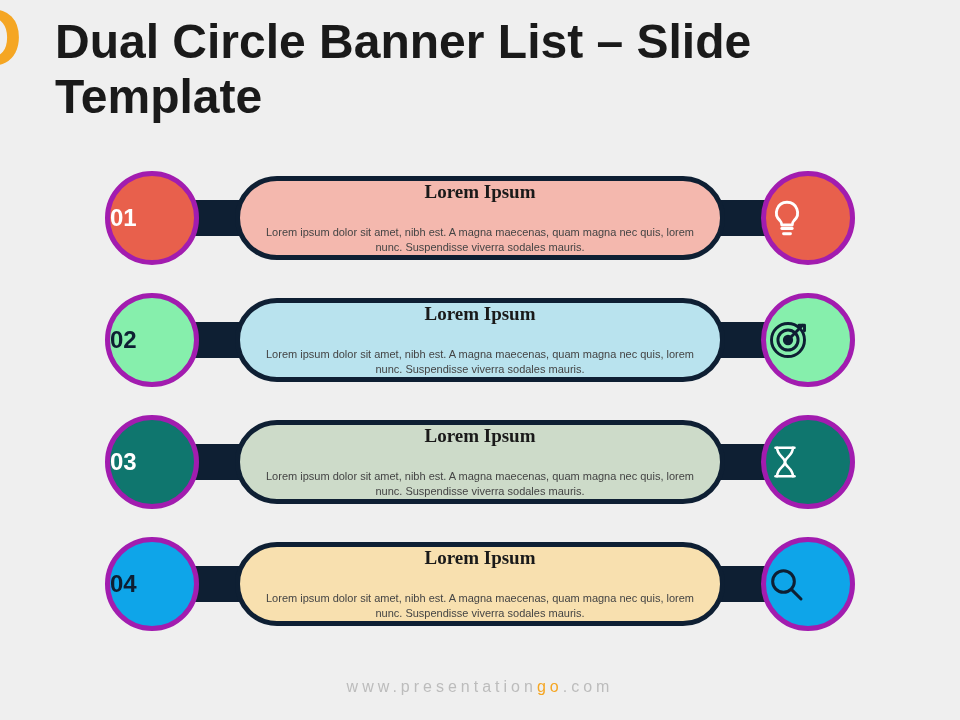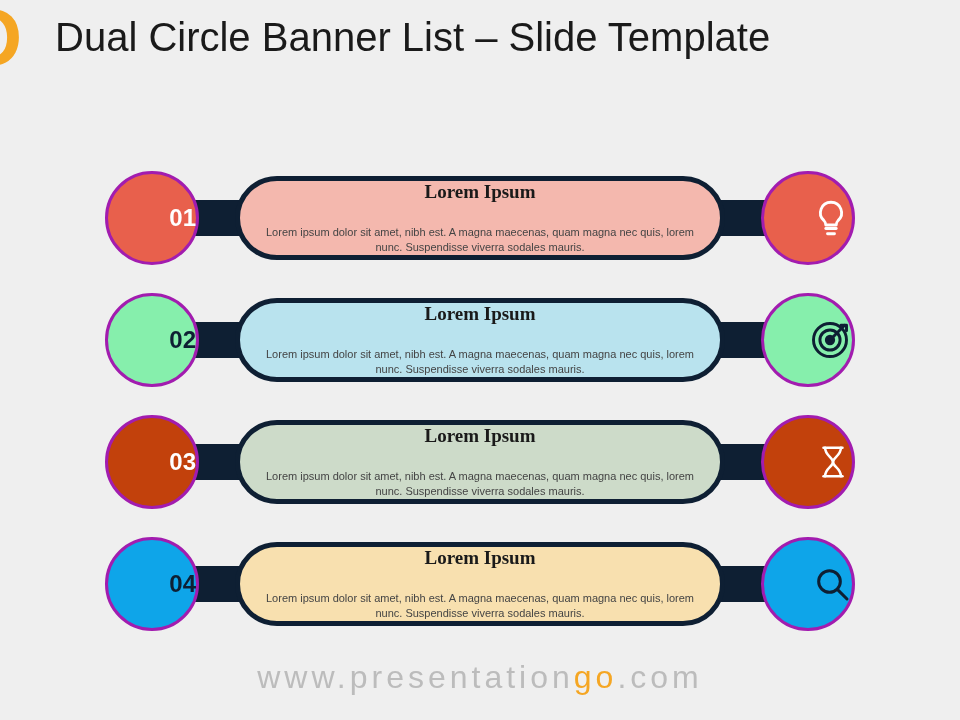--- a/index.html
+++ b/index.html
@@ -18,22 +18,22 @@
     font-size: 80px;
     font-weight: 800;
     color: #f5a623;
     font-family: Arial, sans-serif;
     letter-spacing: -4px;
   }
   .title {
     position: absolute;
     left: 55px;
     top: 14px;
-    font-size: 40px;
-    font-weight: 400;
+    font-size: 48px;
+    font-weight: 700;
     color: #1a1a1a;
     line-height: 1.15;
     width: 850px;
   }
   .banners {
     position: absolute;
     left: 105px;
     top: 168px;
     width: 750px;
   }
@@ -48,25 +48,25 @@
     height: 36px;
     background: #0e1f33;
   }
   .connector.left { left: 70px; width: 70px; }
   .connector.right { right: 70px; width: 70px; }
   .circle {
     position: absolute;
     width: 94px;
     height: 94px;
     border-radius: 50%;
-    border: 3px solid #a21caf;
+    border: 5px solid #a21caf;
     top: 3px;
     display: flex;
     align-items: center;
-    justify-content: flex-end;
+    justify-content: flex-start;
   }
   .circle.left { left: 0; }
   .circle.right { right: 0; }
   .circle .num {
     color: #fff;
     font-weight: 700;
     font-size: 24px;
     font-family: "Segoe UI", Arial, sans-serif;
   }
   .pill {
@@ -96,33 +96,33 @@
     line-height: 1.35;
     margin-top: 19px;
   }
   .icon svg { display: block; }
   .footer {
     position: absolute;
     bottom: 24px;
     left: 0;
     right: 0;
     text-align: center;
-    font-size: 32px;
+    font-size: 16px;
     letter-spacing: 4px;
     color: #bcbcbc;
     font-family: Arial, sans-serif;
   }
   .footer .accent { color: #f5a623; }
   
   .row1 .circle, .row1-fill { background: #e8604c; }
   .row1 .pill { background: #f4b8ae; }
   .row2 .circle { background: #86efac; }
   .row2 .pill { background: #b9e3ee; }
   .row2 .num { color: #0e1f33 !important; }
-  .row3 .circle { background: #c2410c; }
+  .row3 .circle { background: #0f766e; }
   .row3 .pill { background: #cddbc9; }
   .row4 .circle { background: #0ea5e9; }
   .row4 .pill { background: #f8e0af; }
   .row4 .num { color: #0e1f33 !important; }
 </style>
 </head>
 <body>
 
 <div class="logo-bg">O</div>
 

